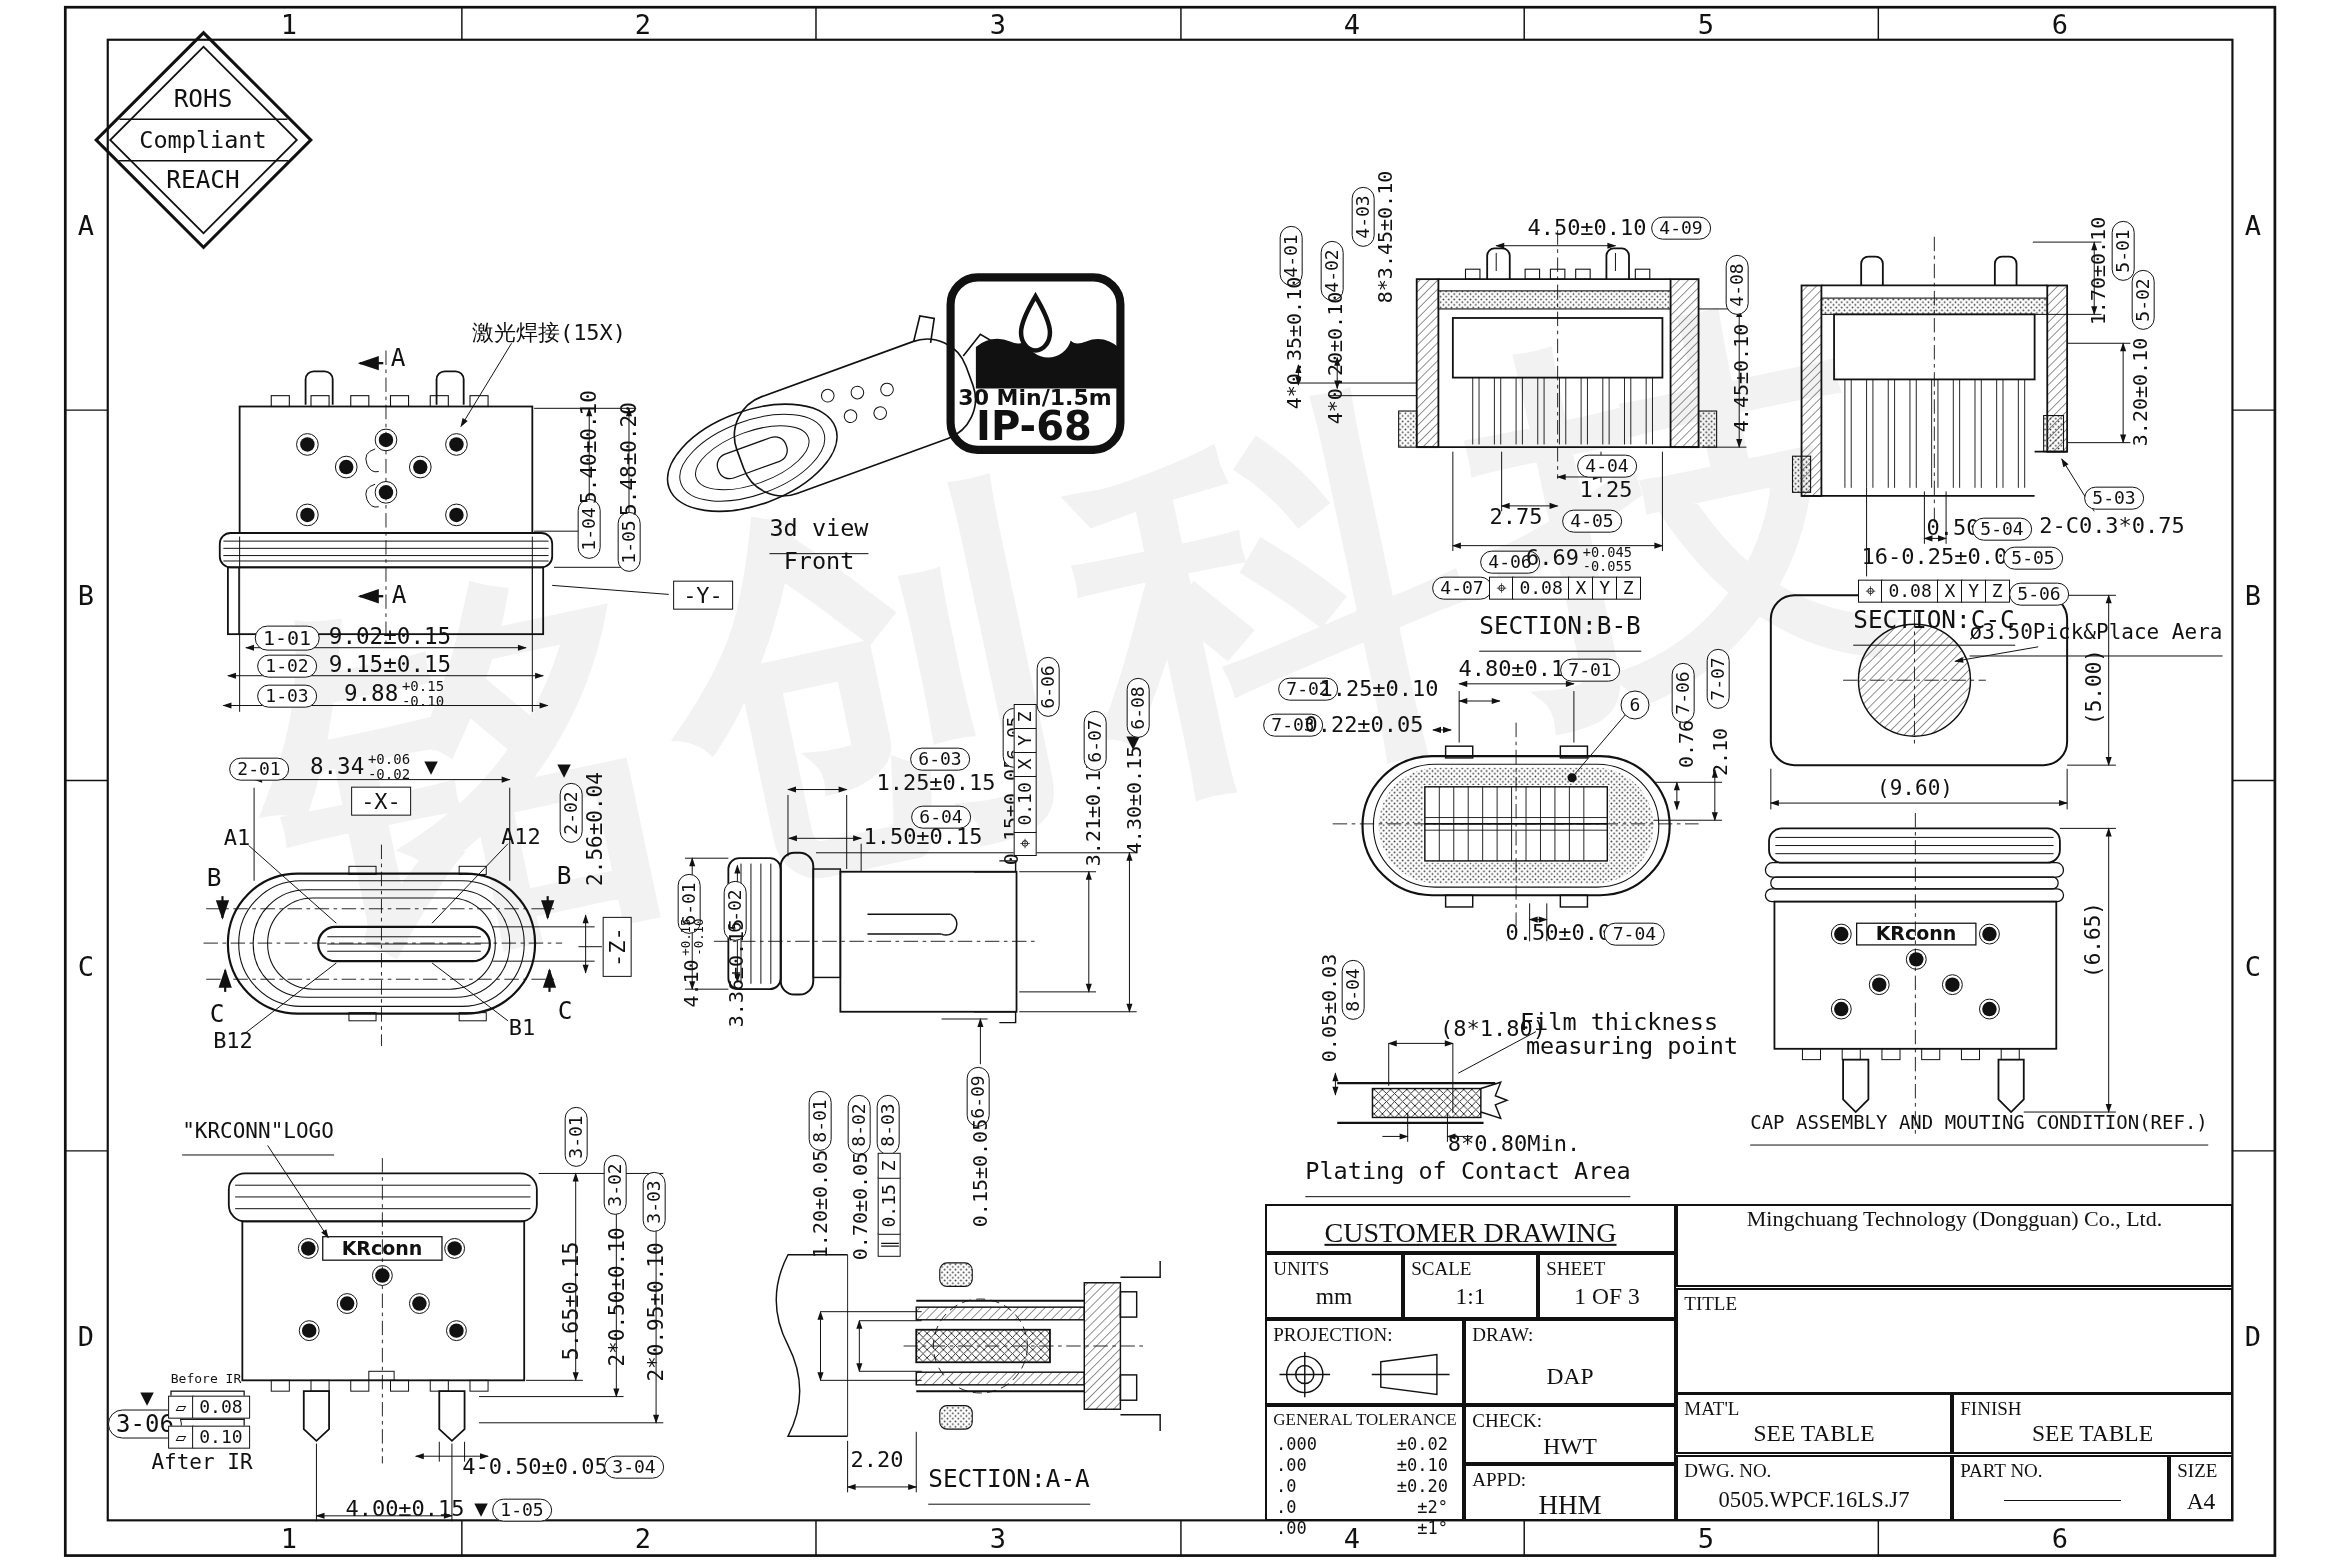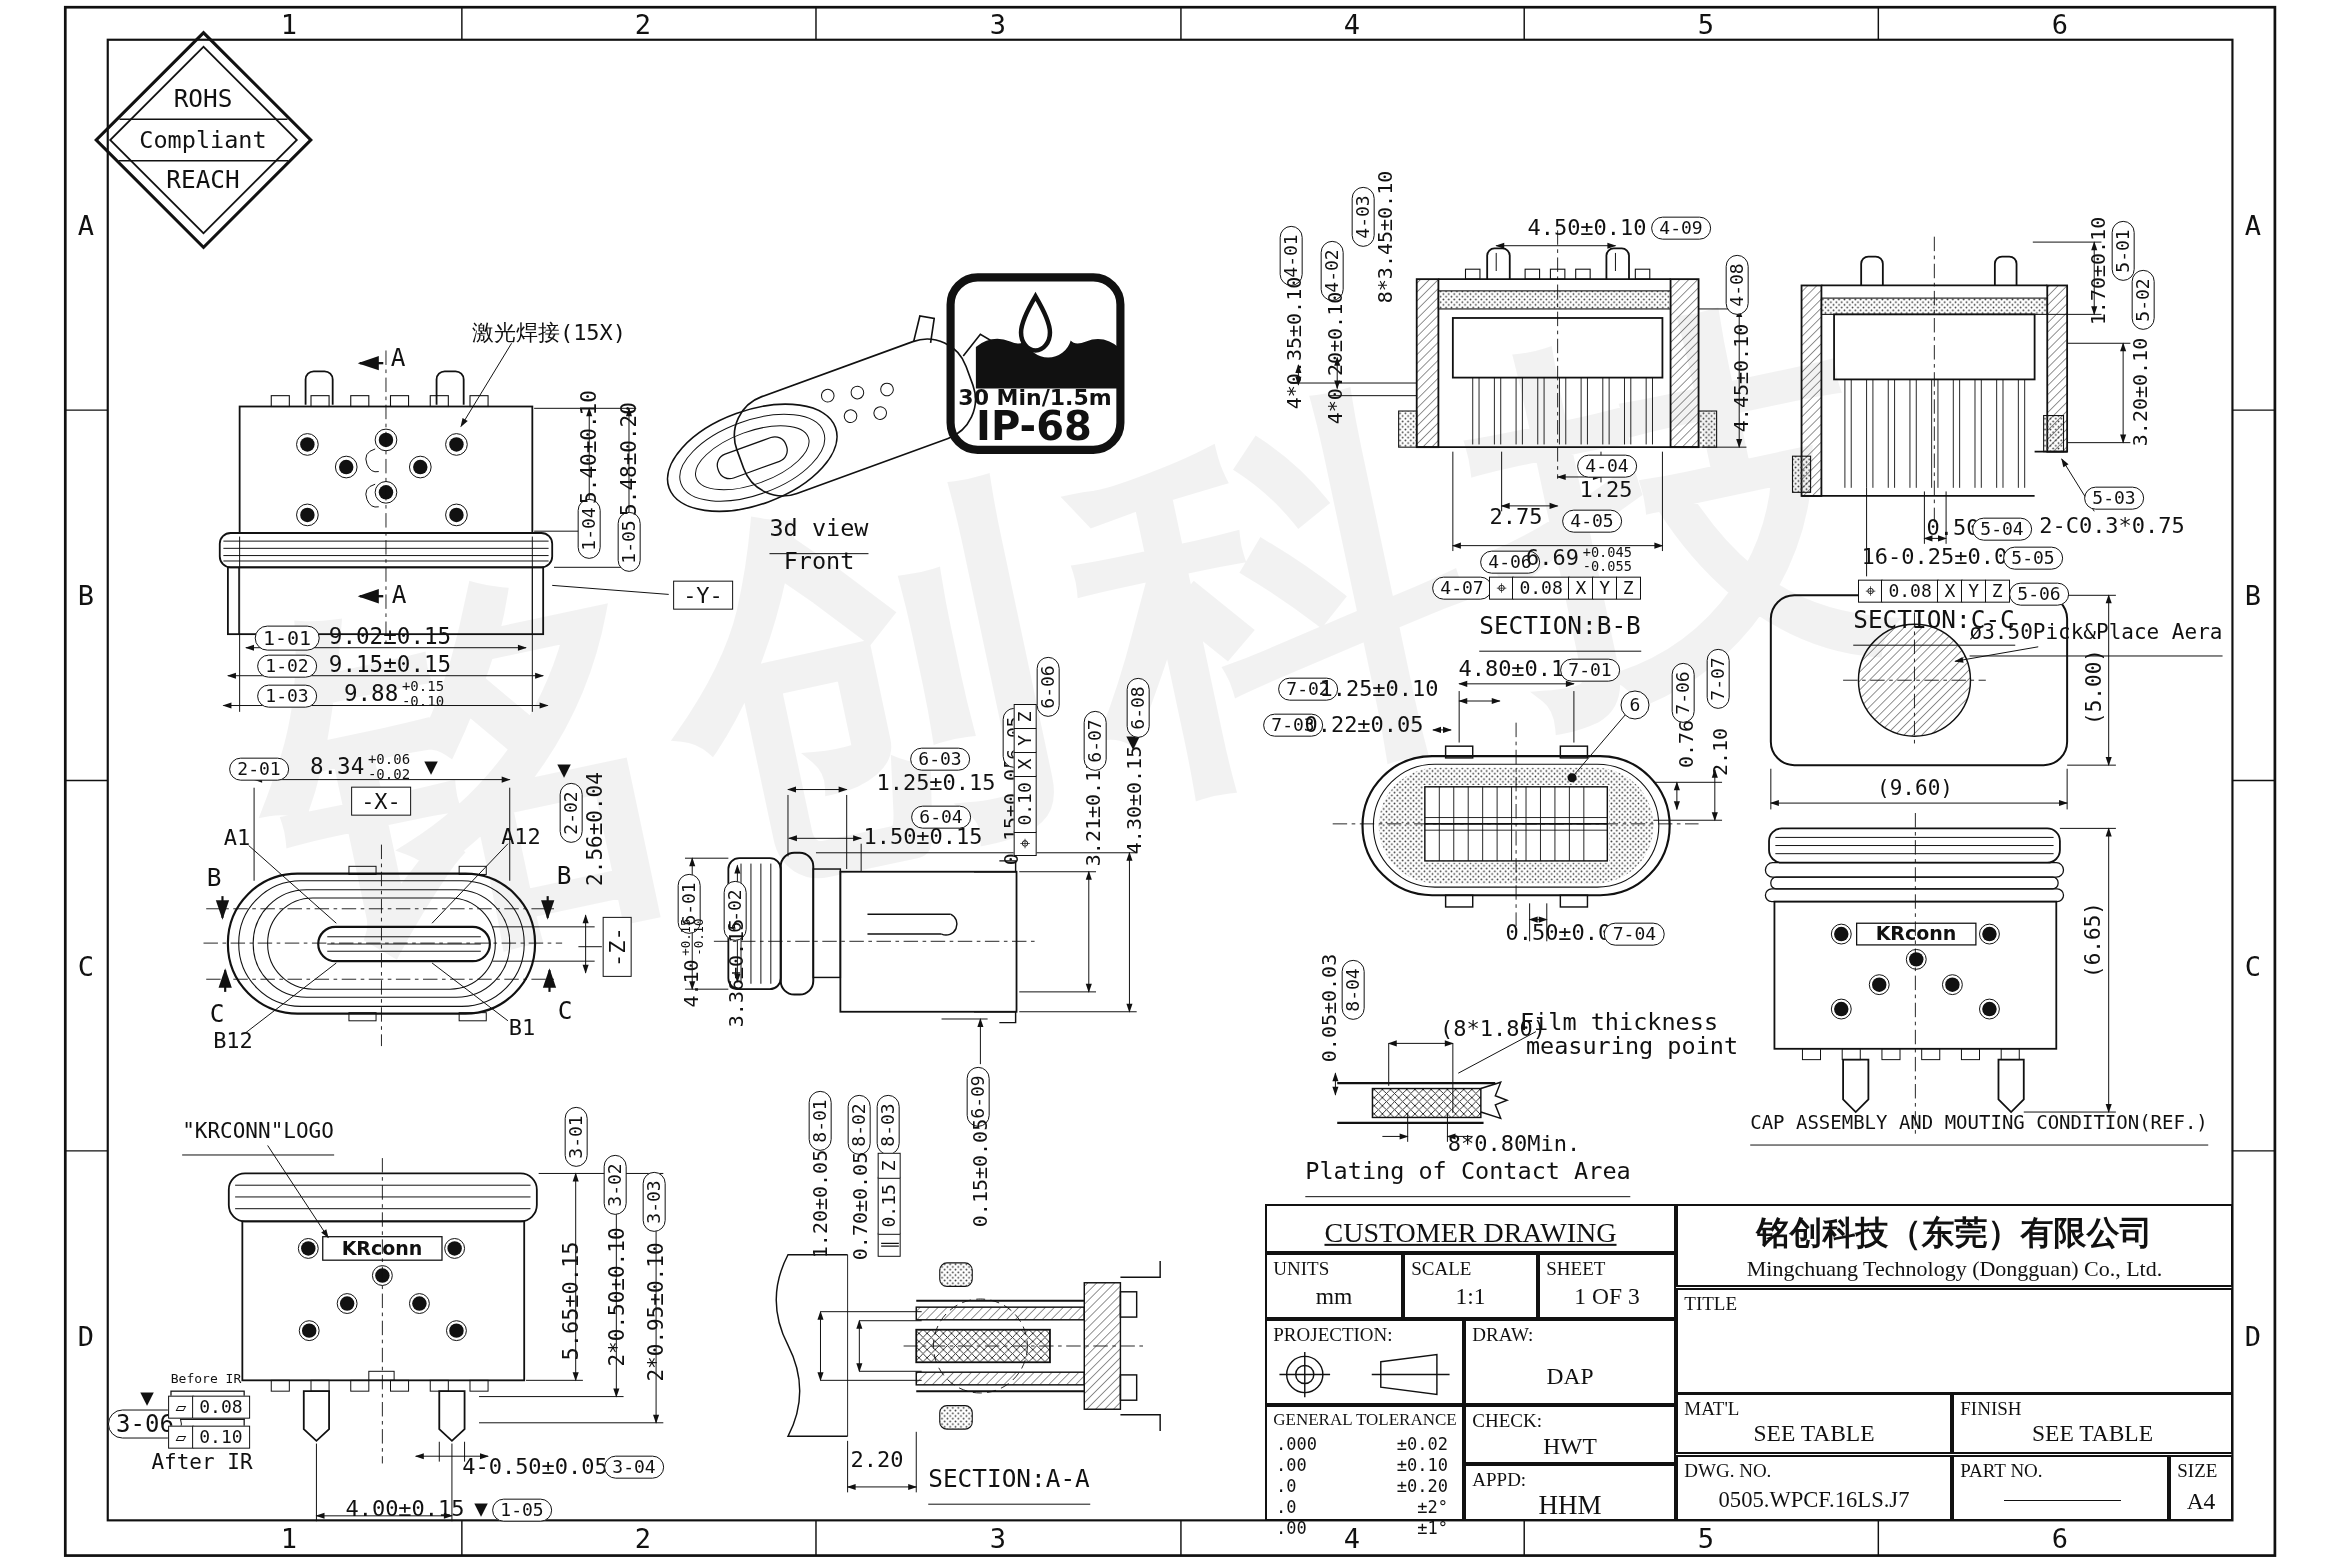--- a/index.html
+++ b/index.html
@@ -596,21 +596,20 @@
     </div>
     <div class="tb" style="left:1464px;top:1405px;width:212px;height:59px">
       <div class="lab">CHECK:</div>
       <div class="val" style="top:66%">HWT</div>
     </div>
     <div class="tb" style="left:1464px;top:1464px;width:212px;height:57px">
       <div class="lab">APPD:</div>
       <div class="val" style="top:68%;font-size:27px">HHM</div>
     </div>
     <div class="tb" style="left:1676px;top:1204px;width:557px;height:83px">
-      <div style="text-align:center;font-size:33px;font-weight:bold;margin-top:5.4px">铭创科技（东莞）有限公司</div>
       <div style="text-align:center;font-size:22px">Mingchuang Technology (Dongguan) Co., Ltd.</div>
     </div>
     <div class="tb" style="left:1676px;top:1288px;width:557px;height:106px">
       <div class="lab">TITLE</div>
     </div>
     <div class="tb" style="left:1676px;top:1393px;width:276px;height:61px">
       <div class="lab">MAT'L</div>
       <div class="val" style="top:62%">SEE TABLE</div>
     </div>
     <div class="tb" style="left:1952px;top:1393px;width:281px;height:61px">

